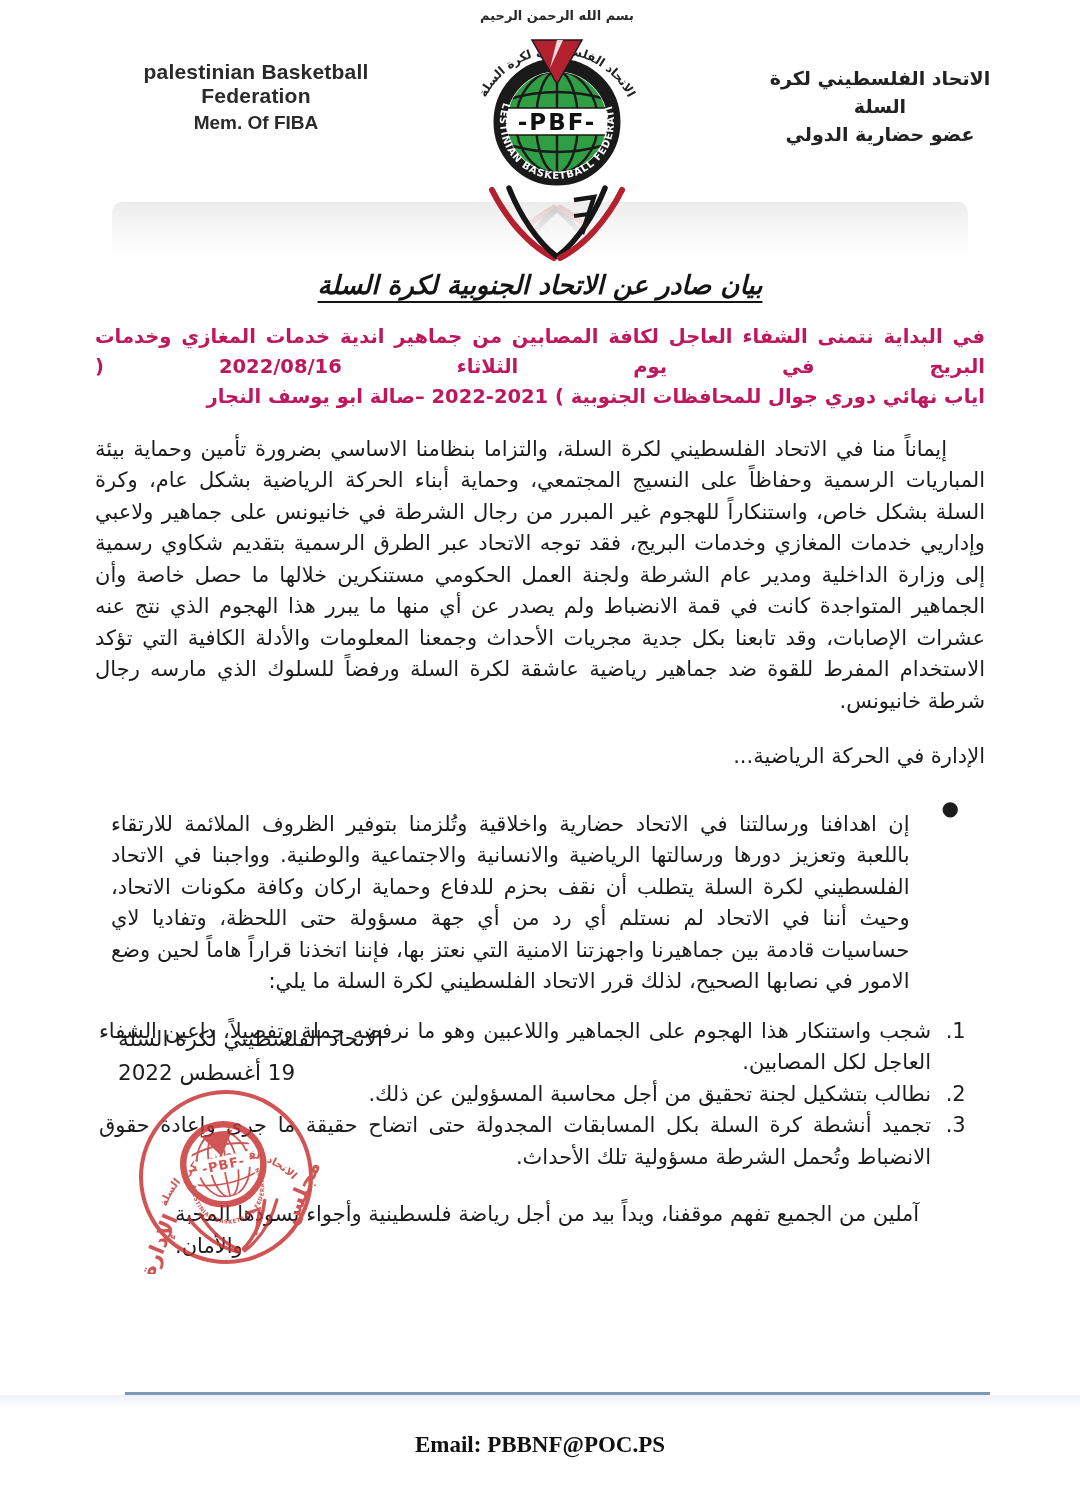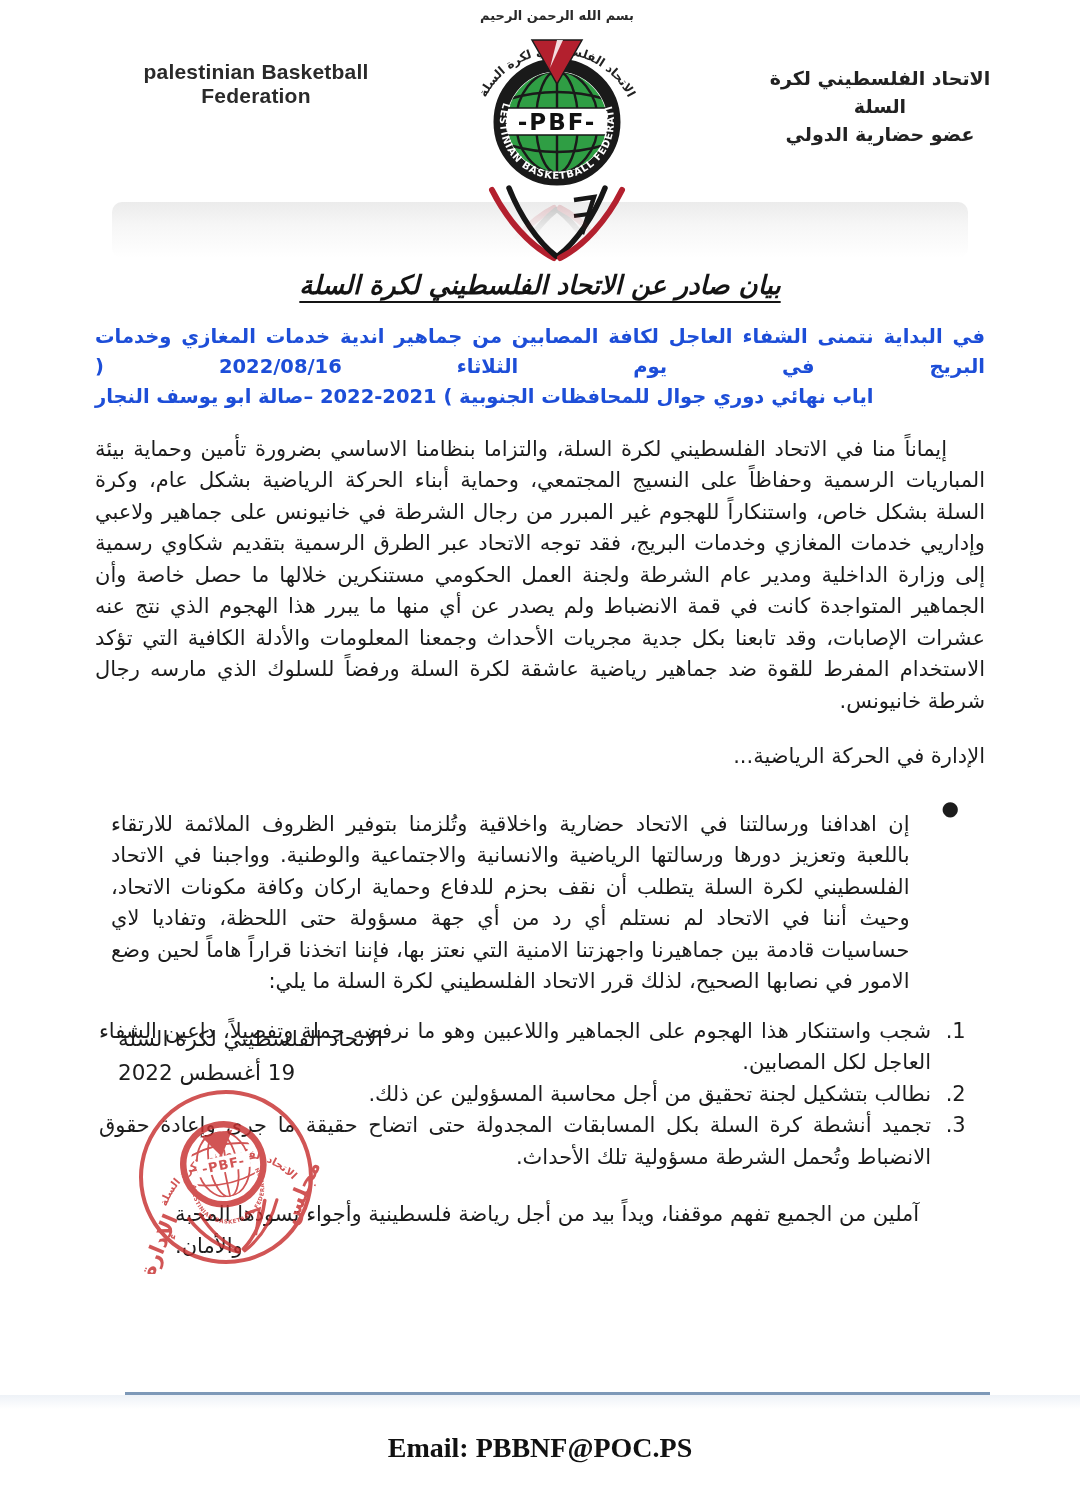--- a/index.html
+++ b/index.html
@@ -39,54 +39,55 @@
   
   .content{
     position:absolute;top:270px;left:95px;width:890px;
     direction:rtl;font-size:21px;line-height:31.5px;
   }
   .title{
     text-align:center;font-size:26px;font-weight:bold;font-style:italic;
     text-decoration:underline;text-underline-offset:7px;
     margin:0 0 20px 0;color:#141414;
   }
-  .intro{font-weight:bold;font-size:19.5px;line-height:30px;color:#1d4ed8;}
+  .intro{font-weight:bold;font-size:19.5px;line-height:30px;color:#be185d;}
   .intro .jl{text-align:justify;text-align-last:justify;}
-  .intro .cl{text-align:left;}
+  .intro .cl{text-align:right;}
   .body-par{margin:22px 0 0 0;text-align:justify;text-indent:38px;}
   .salutation{margin:24px 0 0 0;}
   .bullet-row{display:flex;gap:16px;margin:20px 0 0 0;padding-right:26px;}
   .bullet-dot{flex:0 0 auto;font-size:20px;line-height:31.5px;}
   .bullet-text{margin:16px;text-align:justify;}
   ol.decisions{margin:2px 0 0 4px;padding:0 46px 0 0;}
   ol.decisions li{padding-right:8px;text-align:justify;}
   .closing{margin:26px 0 0 0;text-align:left;padding-left:80px;}
   
   .signature{
     position:absolute;left:118px;top:1022px;direction:rtl;text-align:left;
     font-size:21.5px;line-height:34px;color:#1c1c1c;
   }
   .stamp{position:absolute;left:106px;top:1082px;width:244px;height:192px;opacity:.9;}
   
   .footer-line{position:absolute;left:125px;top:1392px;width:865px;height:3px;background:#7e99b8;}
   .footer-tint{position:absolute;left:0;top:1395px;width:1080px;height:14px;background:linear-gradient(180deg,#eef2f7,#ffffff);}
   .footer-email{
     position:absolute;left:0;top:1432px;width:1080px;text-align:center;
     font-family:"Liberation Serif","DejaVu Serif",serif;font-weight:bold;
-    font-size:28px;color:#111;
+    font-size:23px;color:#111;
   }
   svg text{font-family:"DejaVu Sans",sans-serif;}
 </style>
 </head>
 <body>
 
 <div class="page">
 
   <div class="hdr-en">
     <div class="l1">palestinian Basketball Federation</div>
+    <div class="l2">Mem. Of FIBA</div>
   </div>
 
   <div class="hdr-ar">
     <div>الاتحاد الفلسطيني لكرة السلة</div>
     <div>عضو حضارية الدولي</div>
   </div>
 
   <div class="shine-band"></div>
 
   <div class="logo-wrap">
@@ -132,21 +133,21 @@
     
     <svg class="logo-reflection" width="190" height="80" viewBox="0 178 190 80">
       <path d="M 30,186 C 45,216 68,242 92,254" stroke="#b3202e" stroke-width="6" fill="none" stroke-linecap="round"></path>
       <path d="M 47,184 C 58,212 76,238 94,252" stroke="#161616" stroke-width="5.5" fill="none" stroke-linecap="round"></path>
       <path d="M 143,184 C 132,212 114,238 96,252" stroke="#161616" stroke-width="5.5" fill="none" stroke-linecap="round"></path>
       <path d="M 160,186 C 145,216 122,242 98,254" stroke="#b3202e" stroke-width="6" fill="none" stroke-linecap="round"></path>
     </svg>
   </div>
 
   <div class="content">
-    <h1 class="title">بيان صادر عن الاتحاد الفلسطيني لكرة السلة</h1>
+    <h1 class="title">بيان صادر عن الاتحاد الجنوبية لكرة السلة</h1>
 
     <div class="intro">
       <div class="jl">في البداية نتمنى الشفاء العاجل لكافة المصابين من جماهير اندية خدمات المغازي وخدمات البريج في يوم الثلاثاء 2022/08/16 (</div>
       <div class="cl">اياب نهائي دوري جوال للمحافظات الجنوبية ) 2021-2022 –صالة ابو يوسف النجار</div>
     </div>
 
     <p class="body-par">إيماناً منا في الاتحاد الفلسطيني لكرة السلة، والتزاما بنظامنا الاساسي بضرورة تأمين وحماية بيئة المباريات الرسمية وحفاظاً على النسيج المجتمعي، وحماية أبناء الحركة الرياضية بشكل عام، وكرة السلة بشكل خاص، واستنكاراً للهجوم غير المبرر من رجال الشرطة في خانيونس على جماهير ولاعبي وإداريي خدمات المغازي وخدمات البريج، فقد توجه الاتحاد عبر الطرق الرسمية بتقديم شكاوي رسمية إلى وزارة الداخلية ومدير عام الشرطة ولجنة العمل الحكومي مستنكرين خلالها ما حصل خاصة وأن الجماهير المتواجدة كانت في قمة الانضباط ولم يصدر عن أي منها ما يبرر هذا الهجوم الذي نتج عنه عشرات الإصابات، وقد تابعنا بكل جدية مجريات الأحداث وجمعنا المعلومات والأدلة الكافية التي تؤكد الاستخدام المفرط للقوة ضد جماهير رياضية عاشقة لكرة السلة ورفضاً للسلوك الذي مارسه رجال شرطة خانيونس.</p>
 
     <p class="salutation">الإدارة في الحركة الرياضية...</p>
 

